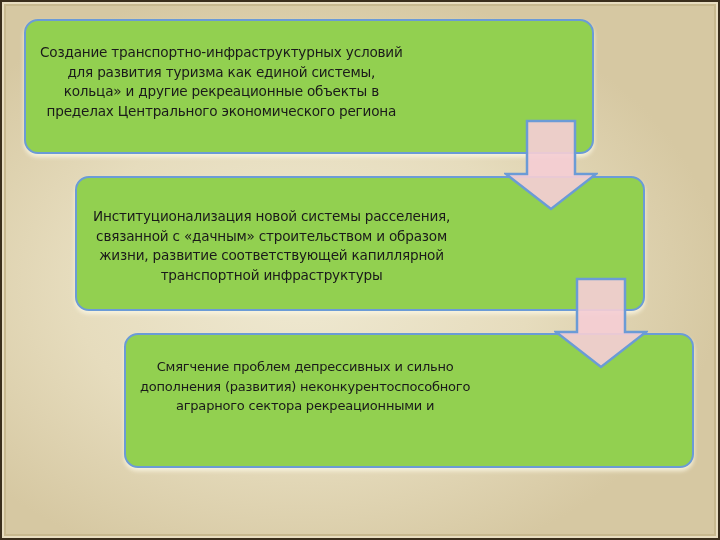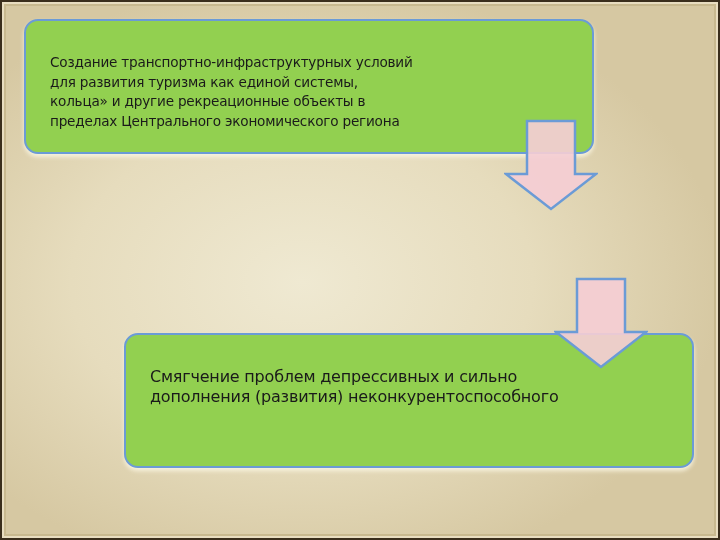--- a/index.html
+++ b/index.html
@@ -22,51 +22,61 @@
     .box {
       position: absolute;
       background: #92d050;
       border: 2px solid #6b9bd6;
       border-radius: 14px;
       box-sizing: border-box;
       box-shadow: 0 3px 4px rgba(250,245,225,0.9);
       color: #1a1a1a;
     }
     .box-text {
-      position: absolute; margin: 14px;
+      position: absolute; margin: 4px;
       font-size: 13.6px; line-height: 19.6px;
       letter-spacing: -0.2px;
+      text-align: center;
     }
     #box1 { left: 22px; top: 17px; width: 570px; height: 135px; }
     #box1 .box-text { left: 10px; top: 18px; }
     #box2 { left: 73px; top: 174px; width: 570px; height: 135px; }
     #box2 .box-text { left: 12px; top: 25px; }
     #box3 { left: 122px; top: 331px; width: 570px; height: 135px; }
-    #box3 .box-text { left: 10px; top: 18px; font-size: 16px; }
+    #box3 .box-text { left: 10px; top: 18px; font-size: 13px; }
     .arrow { position: absolute; }
   </style>
 </head>
 <body>
 
 <div class="slide">
 
   <div class="box" id="box1">
     <div class="box-text">
       <div>Создание транспортно-инфраструктурных условий</div>
       <div>для развития туризма как единой системы,</div>
       <div>кольца» и другие рекреационные объекты в</div>
       <div>пределах Центрального экономического региона</div>
     </div>
   </div>
 
+  <div class="box" id="box2">
+    <div class="box-text">
+      <div>Институционализация новой системы расселения,</div>
+      <div>связанной с «дачным» строительством и образом</div>
+      <div>жизни, развитие соответствующей капиллярной</div>
+      <div>транспортной инфраструктуры</div>
+    </div>
+  </div>
 
   <div class="box" id="box3">
     <div class="box-text">
       <div>Смягчение проблем депрессивных и сильно</div>
       <div>дополнения (развития) неконкурентоспособного</div>
+      <div>аграрного сектора рекреационными и</div>
     </div>
   </div>
 
   <svg class="arrow" style="left:502px; top:117px;" width="94" height="92" viewBox="0 0 94 92">
     <polygon points="23,2 71,2 71,55 92,55 47,90 2,55 23,55" fill="#f4cdd4" fill-opacity="0.92" stroke="#6b9bd6" stroke-width="2.5" stroke-linejoin="miter"></polygon>
   </svg>
 
   <svg class="arrow" style="left:552px; top:275px;" width="94" height="92" viewBox="0 0 94 92">
     <polygon points="23,2 71,2 71,55 92,55 47,90 2,55 23,55" fill="#f4cdd4" fill-opacity="0.92" stroke="#6b9bd6" stroke-width="2.5" stroke-linejoin="miter"></polygon>
   </svg>

